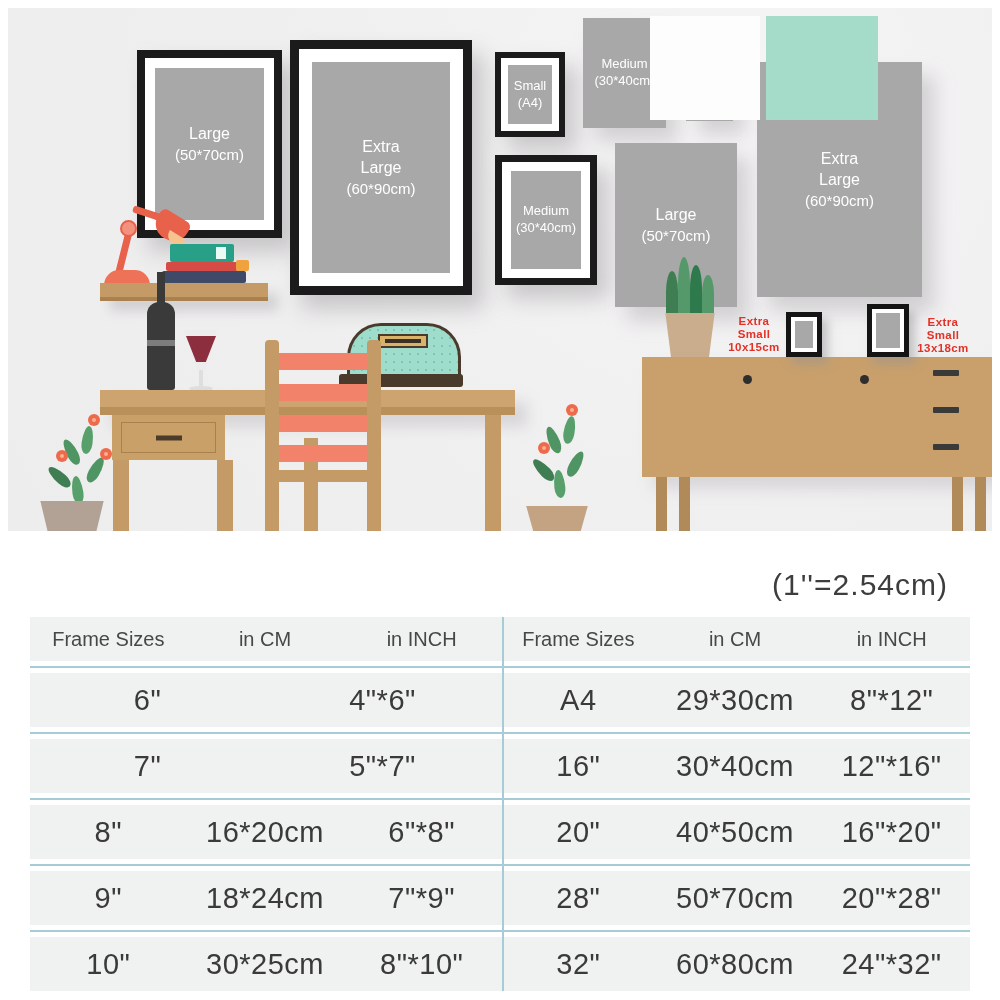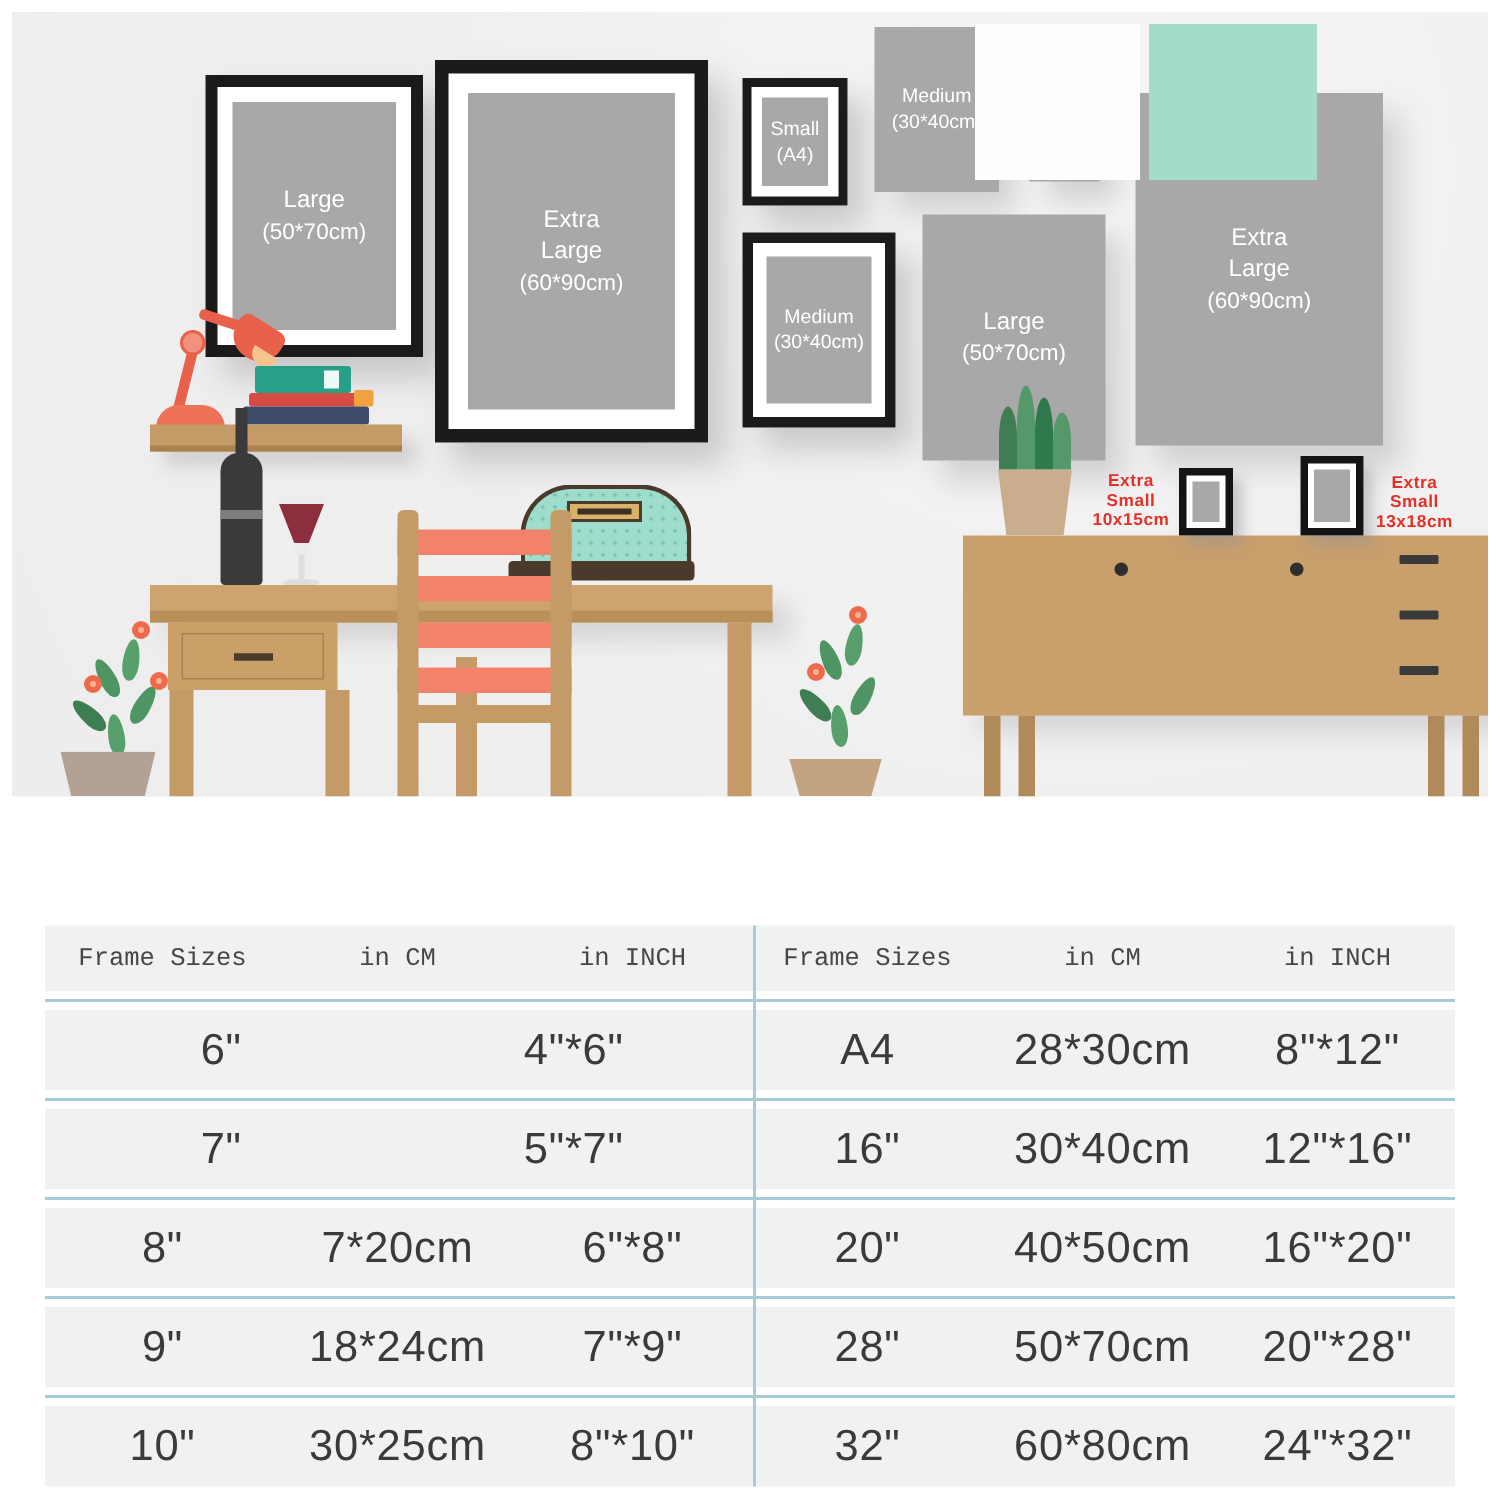--- a/index.html
+++ b/index.html
@@ -94,21 +94,21 @@
   
   .note{position:absolute;right:52px;top:568px;font-size:30px;color:#3d3d3d;letter-spacing:1px;}
   .size-table{position:absolute;left:30px;top:617px;width:940px;}
   .t-row{display:flex;background:#f0f1f1;}
   .t-row.head{height:44px;}
   .t-row.data{height:54px;}
   .t-sep{position:relative;height:12px;background:#fff;}
   .t-sep::after{content:"";position:absolute;left:0;right:0;top:5px;height:2px;background:#a6cdd7;}
   .t-half{flex:1;display:flex;}
   .t-cell{flex:1;display:flex;align-items:center;justify-content:center;color:#3a3a3a;}
-  .head .t-cell{font-size:17px;color:#474747;font-family:Liberation Mono, monospace;}
+  .head .t-cell{font-size:20px;color:#474747;}
   .data .t-cell{font-size:29px;letter-spacing:.5px;}
   .v-div{position:absolute;left:472px;top:0;bottom:0;width:2px;background:#a6cdd7;z-index:3;}
 </style>
 </head>
 <body>
 
 <div class="canvas">
 
   <div class="scene">
 
@@ -259,20 +259,21 @@
       <span class="photo"></span>
     </div>
     <div class="xs-frame" style="left:859px;top:296px;width:42px;height:53px;">
       <span class="photo"></span>
     </div>
     <div class="xs-label" style="left:905px;top:308px;width:60px;">Extra
 Small
 13x18cm</div>
   </div>
 
+  <div class="note">(1''=2.54cm)</div>
 
   <div class="size-table">
     <div class="v-div"></div>
 
     <div class="t-row head">
       <div class="t-half">
         <div class="t-cell">Frame Sizes</div>
         <div class="t-cell">in CM</div>
         <div class="t-cell">in INCH</div>
       </div>
@@ -284,21 +285,21 @@
     </div>
     <div class="t-sep"></div>
 
     <div class="t-row data">
       <div class="t-half">
         <div class="t-cell">6"</div>
         <div class="t-cell">4"*6"</div>
       </div>
       <div class="t-half">
         <div class="t-cell">A4</div>
-        <div class="t-cell">28*30cm</div>
+        <div class="t-cell">29*30cm</div>
         <div class="t-cell">8"*12"</div>
       </div>
     </div>
     <div class="t-sep"></div>
 
     <div class="t-row data">
       <div class="t-half">
         <div class="t-cell">7"</div>
         <div class="t-cell">5"*7"</div>
       </div>
@@ -306,21 +307,21 @@
         <div class="t-cell">16"</div>
         <div class="t-cell">30*40cm</div>
         <div class="t-cell">12"*16"</div>
       </div>
     </div>
     <div class="t-sep"></div>
 
     <div class="t-row data">
       <div class="t-half">
         <div class="t-cell">8"</div>
-        <div class="t-cell">7*20cm</div>
+        <div class="t-cell">16*20cm</div>
         <div class="t-cell">6"*8"</div>
       </div>
       <div class="t-half">
         <div class="t-cell">20"</div>
         <div class="t-cell">40*50cm</div>
         <div class="t-cell">16"*20"</div>
       </div>
     </div>
     <div class="t-sep"></div>
 

